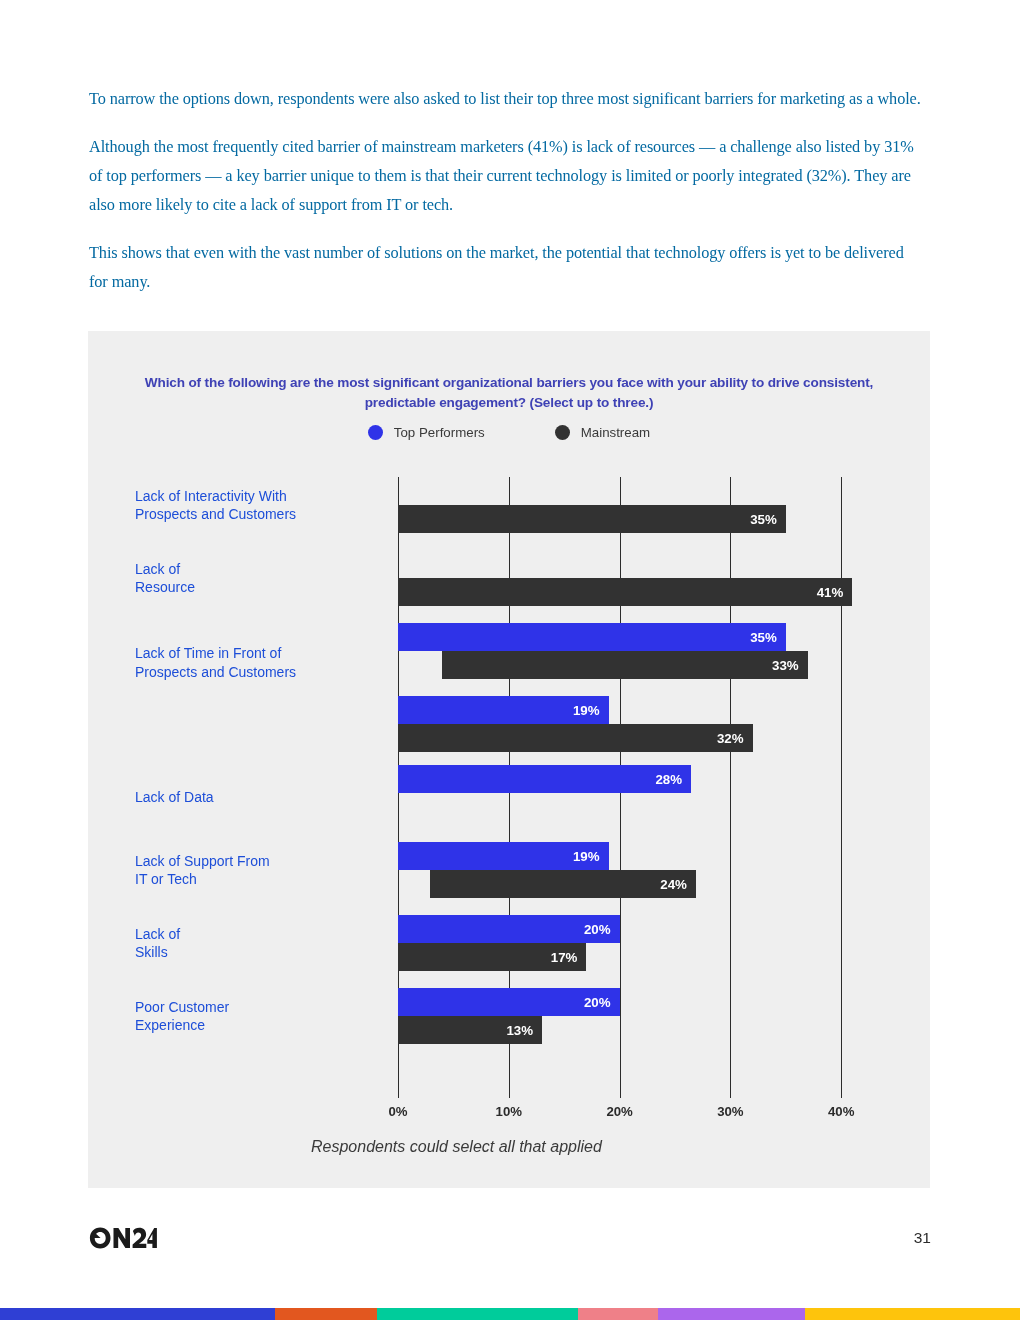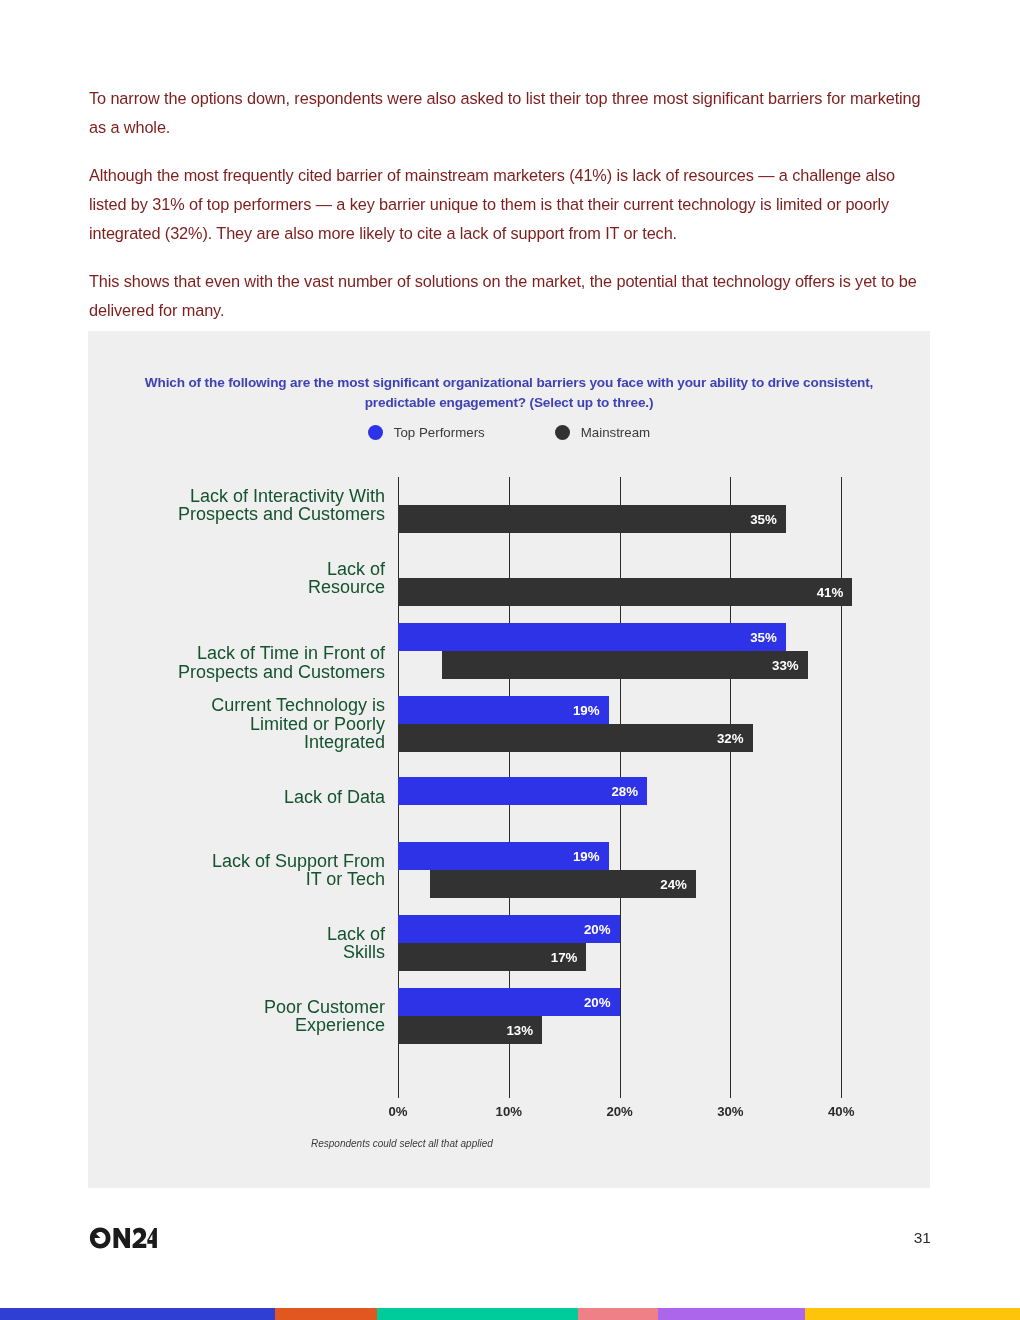--- a/index.html
+++ b/index.html
@@ -17,23 +17,24 @@
 
   
   #prose {
     position: absolute;
     left: 89px; top: 84px;
     width: 834px;
   }
   .para {
     font-size: 16.3px;
     line-height: 29px;
-    color: #7f1d1d;
+    color: #0369a1;
     letter-spacing: -0.1px;
     margin-bottom: 19px;
+    font-family: Liberation Serif, serif;
   }
   .para:last-child { margin-bottom: 0; }
 
   
   #chart-panel {
     position: absolute;
     left: 88px; top: 331px;
     width: 842px; height: 857px;
     background: #efefef;
     overflow: hidden;
@@ -99,24 +100,24 @@
     font-weight: bold;
     padding-right: 9px;
     white-space: nowrap;
   }
 
   
   .cat-label {
     position: absolute;
     right: 0;
     width: 250px;
-    text-align: right;
-    font-size: 18px;
+    text-align: left;
+    font-size: 14px;
     line-height: 18.5px;
-    color: #14532d;
+    color: #1d4ed8;
   }
   #cat-labels {
     position: absolute;
     left: 45px; top: 146px;
     width: 252px; height: 611px;
   }
 
   
   #xaxis {
     position: absolute;
@@ -135,21 +136,21 @@
     transform: translateX(-50%);
     font-size: 13.2px;
     font-weight: bold;
     color: #2b2b2b;
     white-space: nowrap;
   }
 
   #footnote {
     position: absolute;
     left: 311px; top: 1138px;
-    font-size: 10px;
+    font-size: 16px;
     font-style: italic;
     color: #3a3a3a;
     text-align: right;
   }
 
   
   #logo {
     position: absolute;
     left: 89px; top: 1227px;
     display: flex;
@@ -201,25 +202,20 @@
           <div>Lack of Interactivity With</div>
           <div>Prospects and Customers</div>
         </div>
         <div class="cat-label" style="top: 82.5px;">
           <div>Lack of</div>
           <div>Resource</div>
         </div>
         <div class="cat-label" style="top: 167px;">
           <div>Lack of Time in Front of</div>
           <div>Prospects and Customers</div>
-        </div>
-        <div class="cat-label" style="top: 219.25px;">
-          <div>Current Technology is</div>
-          <div>Limited or Poorly</div>
-          <div>Integrated</div>
         </div>
         <div class="cat-label" style="top: 310.75px;">
           <div>Lack of Data</div>
         </div>
         <div class="cat-label" style="top: 374.5px;">
           <div>Lack of Support From</div>
           <div>IT or Tech</div>
         </div>
         <div class="cat-label" style="top: 447.5px;">
           <div>Lack of</div>
@@ -260,21 +256,21 @@
         <div class="bar-row" style="top: 219px; width: 210.52px;">
           <div class="bar" style="background: rgb(47, 51, 232);">
             <span class="bar-value">19%</span>
           </div>
         </div>
         <div class="bar-row" style="top: 247px; width: 354.56px;">
           <div class="bar" style="background: rgb(50, 50, 50);">
             <span class="bar-value">32%</span>
           </div>
         </div>
-        <div class="bar-row" style="top: 300px; width: 249px; border-radius: 9px;">
+        <div class="bar-row" style="top: 288px; width: 293px; border-radius: 9px;">
           <div class="bar" style="background: rgb(47, 51, 232);">
             <span class="bar-value">28%</span>
           </div>
         </div>
         <div class="bar-row" style="top: 365px; width: 210.52px;">
           <div class="bar" style="background: rgb(47, 51, 232);">
             <span class="bar-value">19%</span>
           </div>
         </div>
         <div class="bar-row" style="top: 393px; width: 265.92px; margin-left: 32px;">

